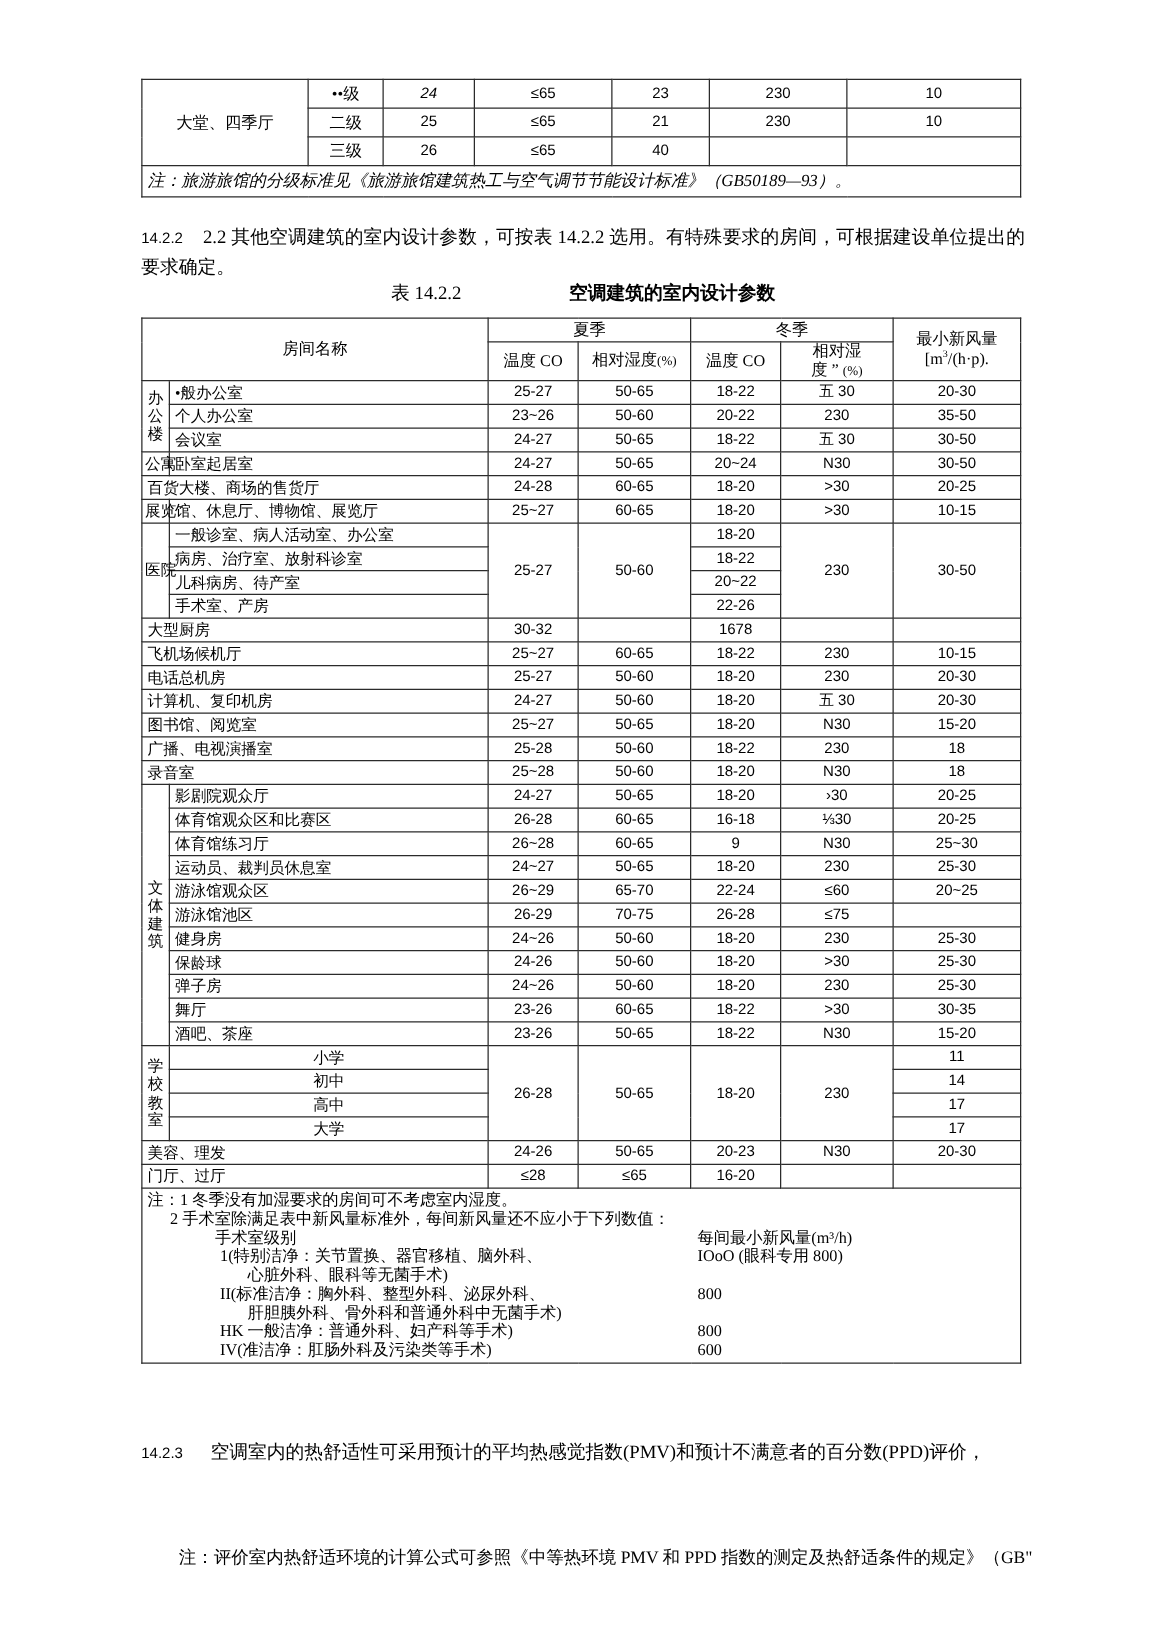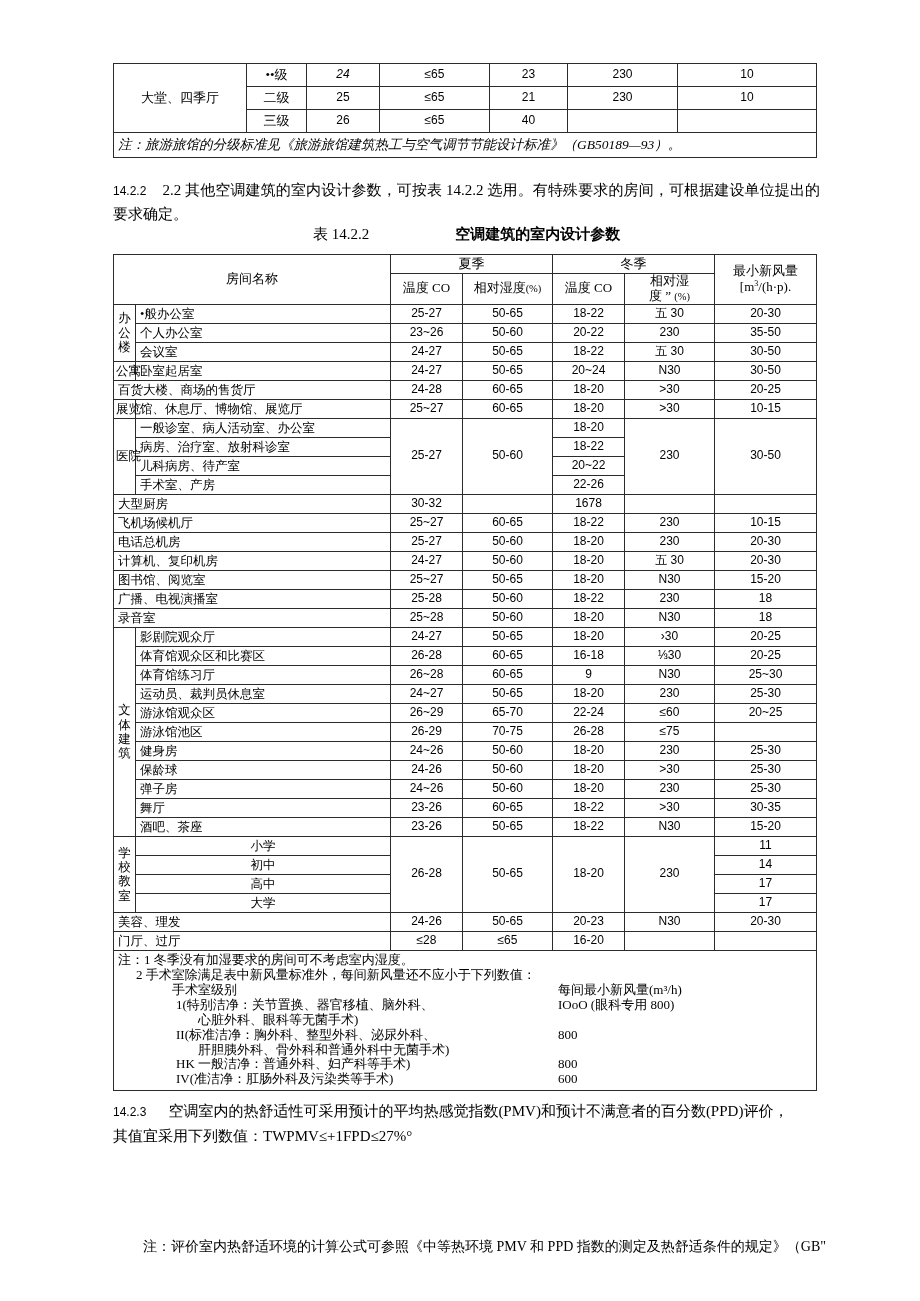--- a/index.html
+++ b/index.html
@@ -112,21 +112,21 @@
   .tnote .ind2 { padding-left: 54px; }
   .tnote .ind3 { padding-left: 58px; }
   .tnote .ind4 { padding-left: 80px; }
   .tnote-row { display: flex; justify-content: center; }
   .tnote-row .lft { flex: 0 0 440px; }
   .tnote-row .rgt { flex: 1 1 auto; }
 
   
   #para-1423 {
     position: absolute;
-    left: 113px; top: 1099px;
+    left: 113px; top: 1150px;
     width: 720px;
     font-size: 15px;
     line-height: 1.64;
   }
   #para-1423 .gap { display:inline-block; width: 22px; }
   #sub-note {
     position: absolute;
     left: 113px; top: 1236px;
     width: 740px;
     font-size: 14px;
@@ -516,20 +516,20 @@
           <div class="tnote-row">
             <span class="lft ind3">IV(准洁净：肛肠外科及污染类等手术)</span>
             <span class="rgt">600</span>
           </div>
         </td>
       </tr>
     </tbody>
   </table>
 
   <div id="para-1423">
-    <span class="num">14.2.3</span><span class="gap"></span><span>空调室内的热舒适性可采用预计的平均热感觉指数(PMV)和预计不满意者的百分数(PPD)评价，</span><br><span>其值宜采用下列数值：TWPMV≤+1FPD≤27%°</span>
+    <span class="num">14.2.3</span><span class="gap"></span><span>空调室内的热舒适性可采用预计的平均热感觉指数(PMV)和预计不满意者的百分数(PPD)评价，</span><br>
   </div>
 
   <div id="sub-note">
     <span class="gap"></span><span>注：评价室内热舒适环境的计算公式可参照《中等热环境 PMV 和 PPD 指数的测定及热舒适条件的规定》（GB"</span>
   </div>
 
 </div>
 
 </body></html>

